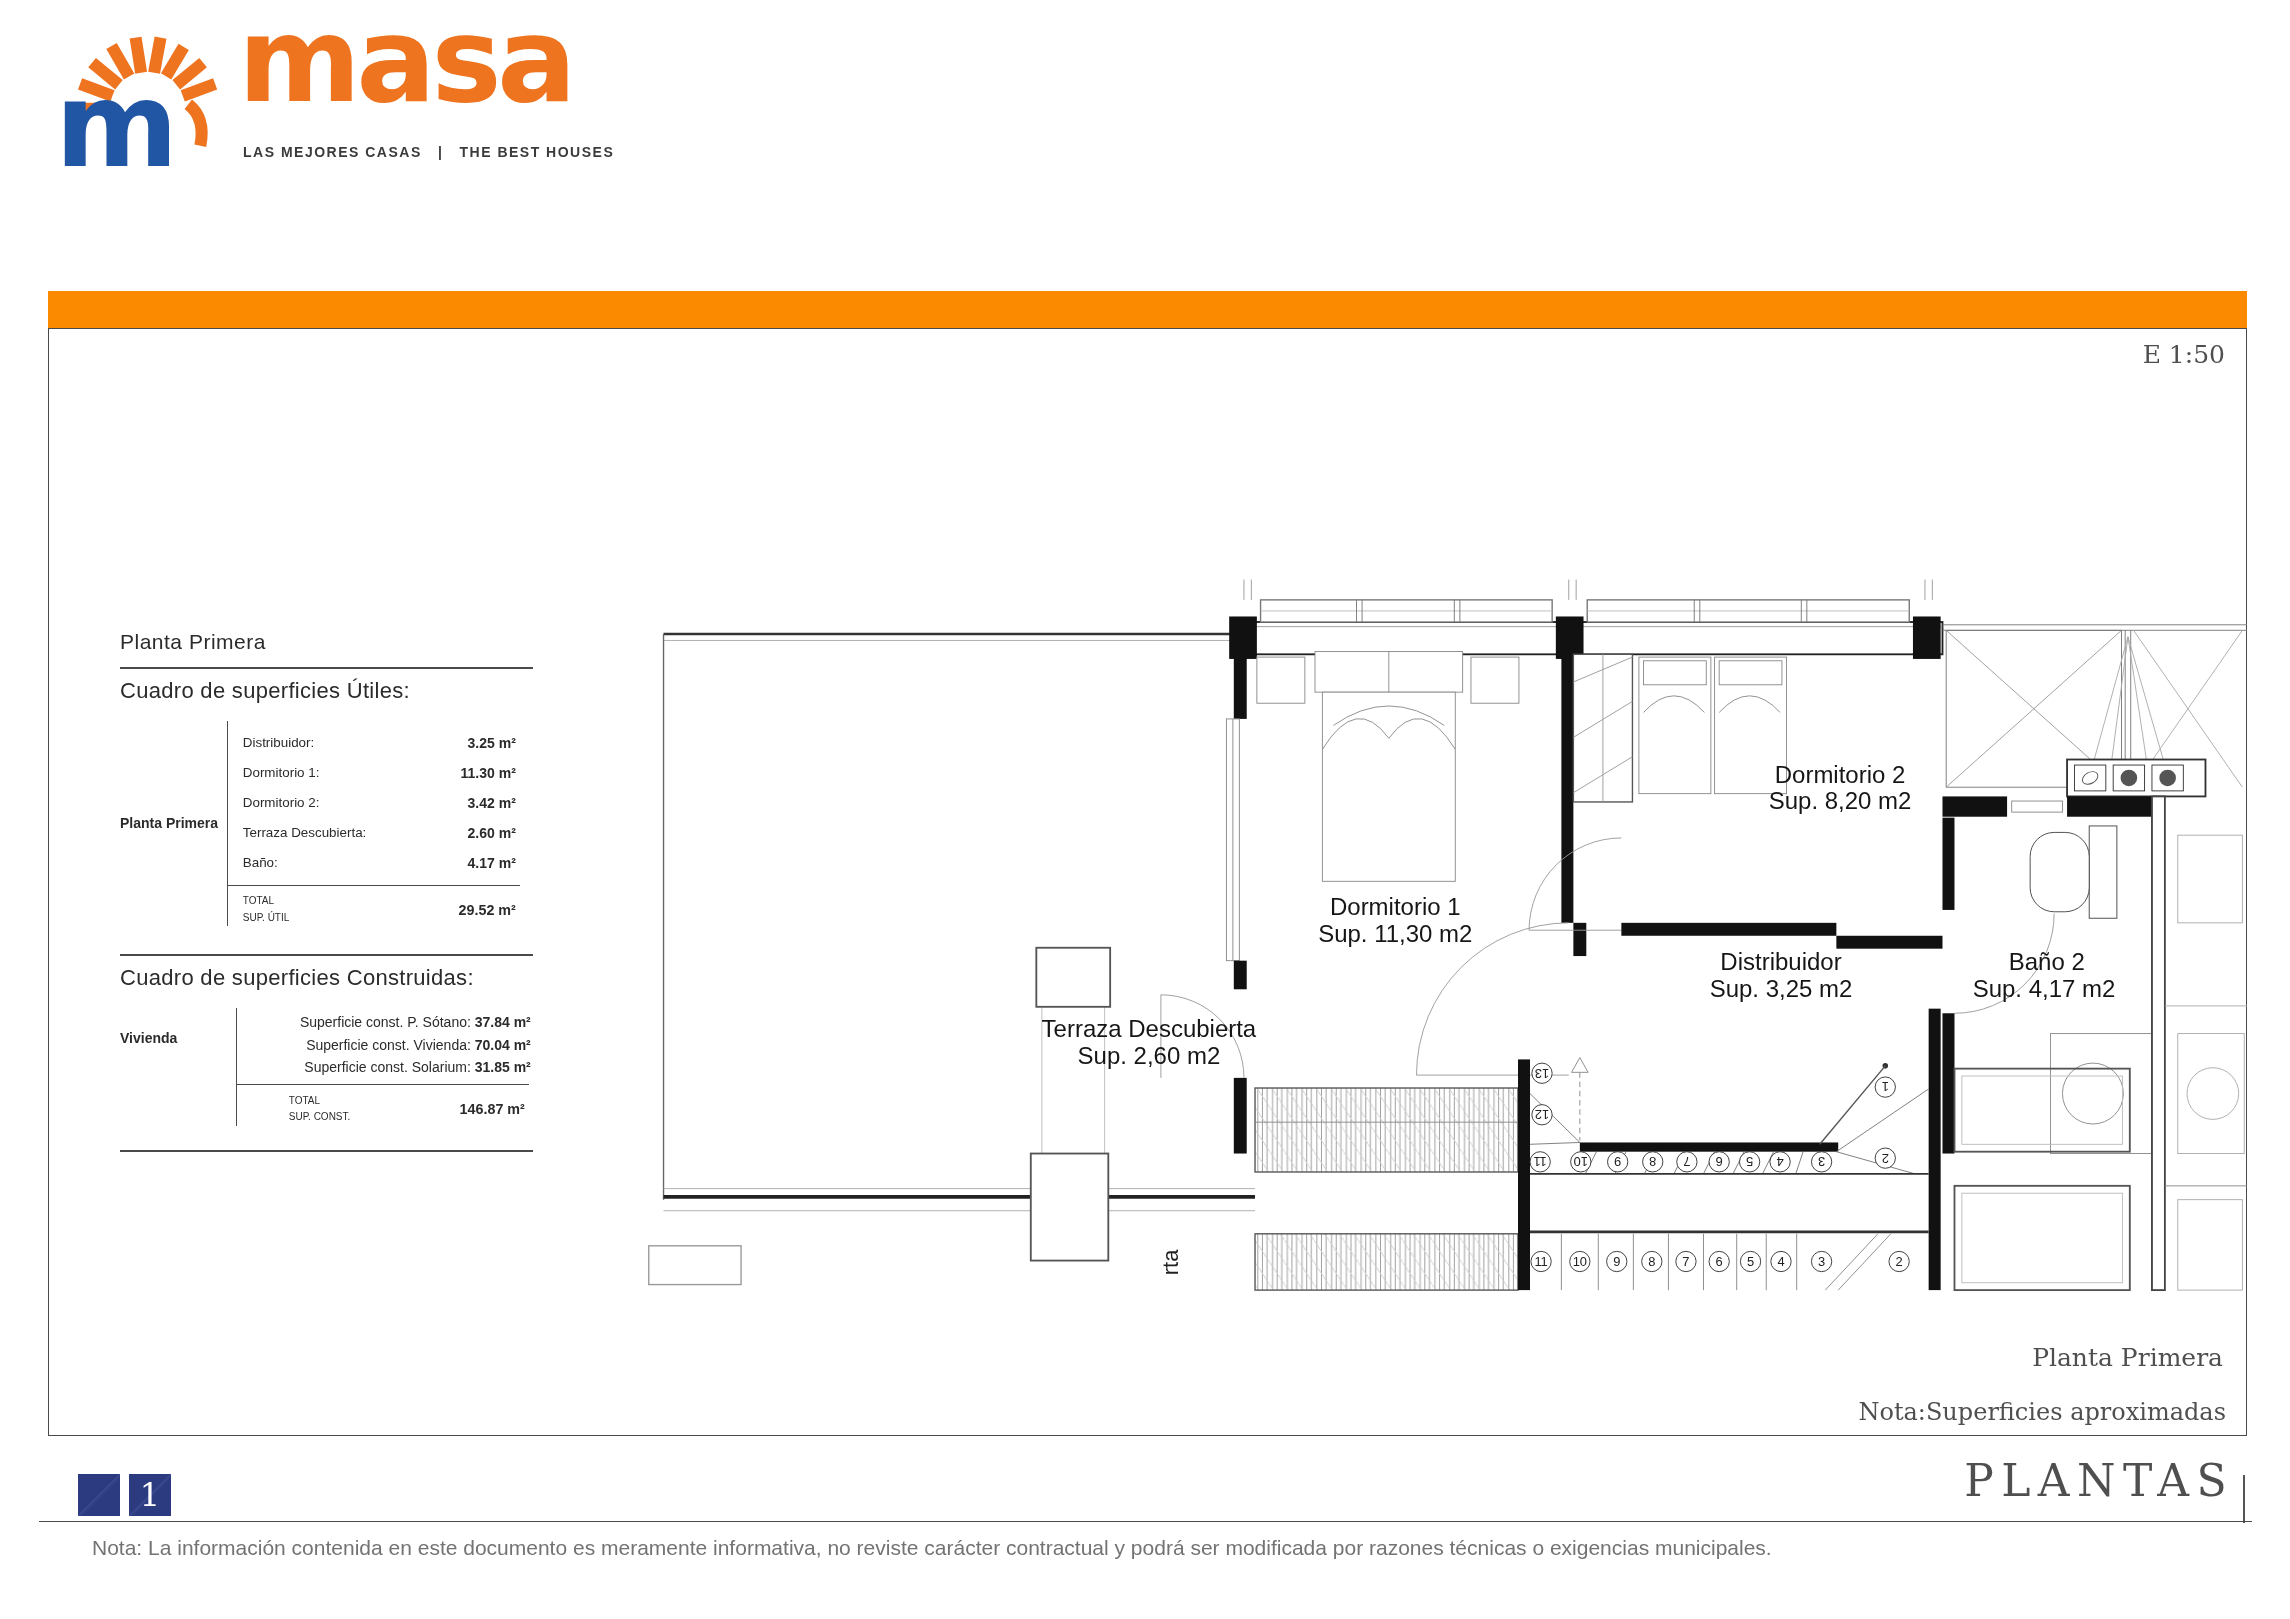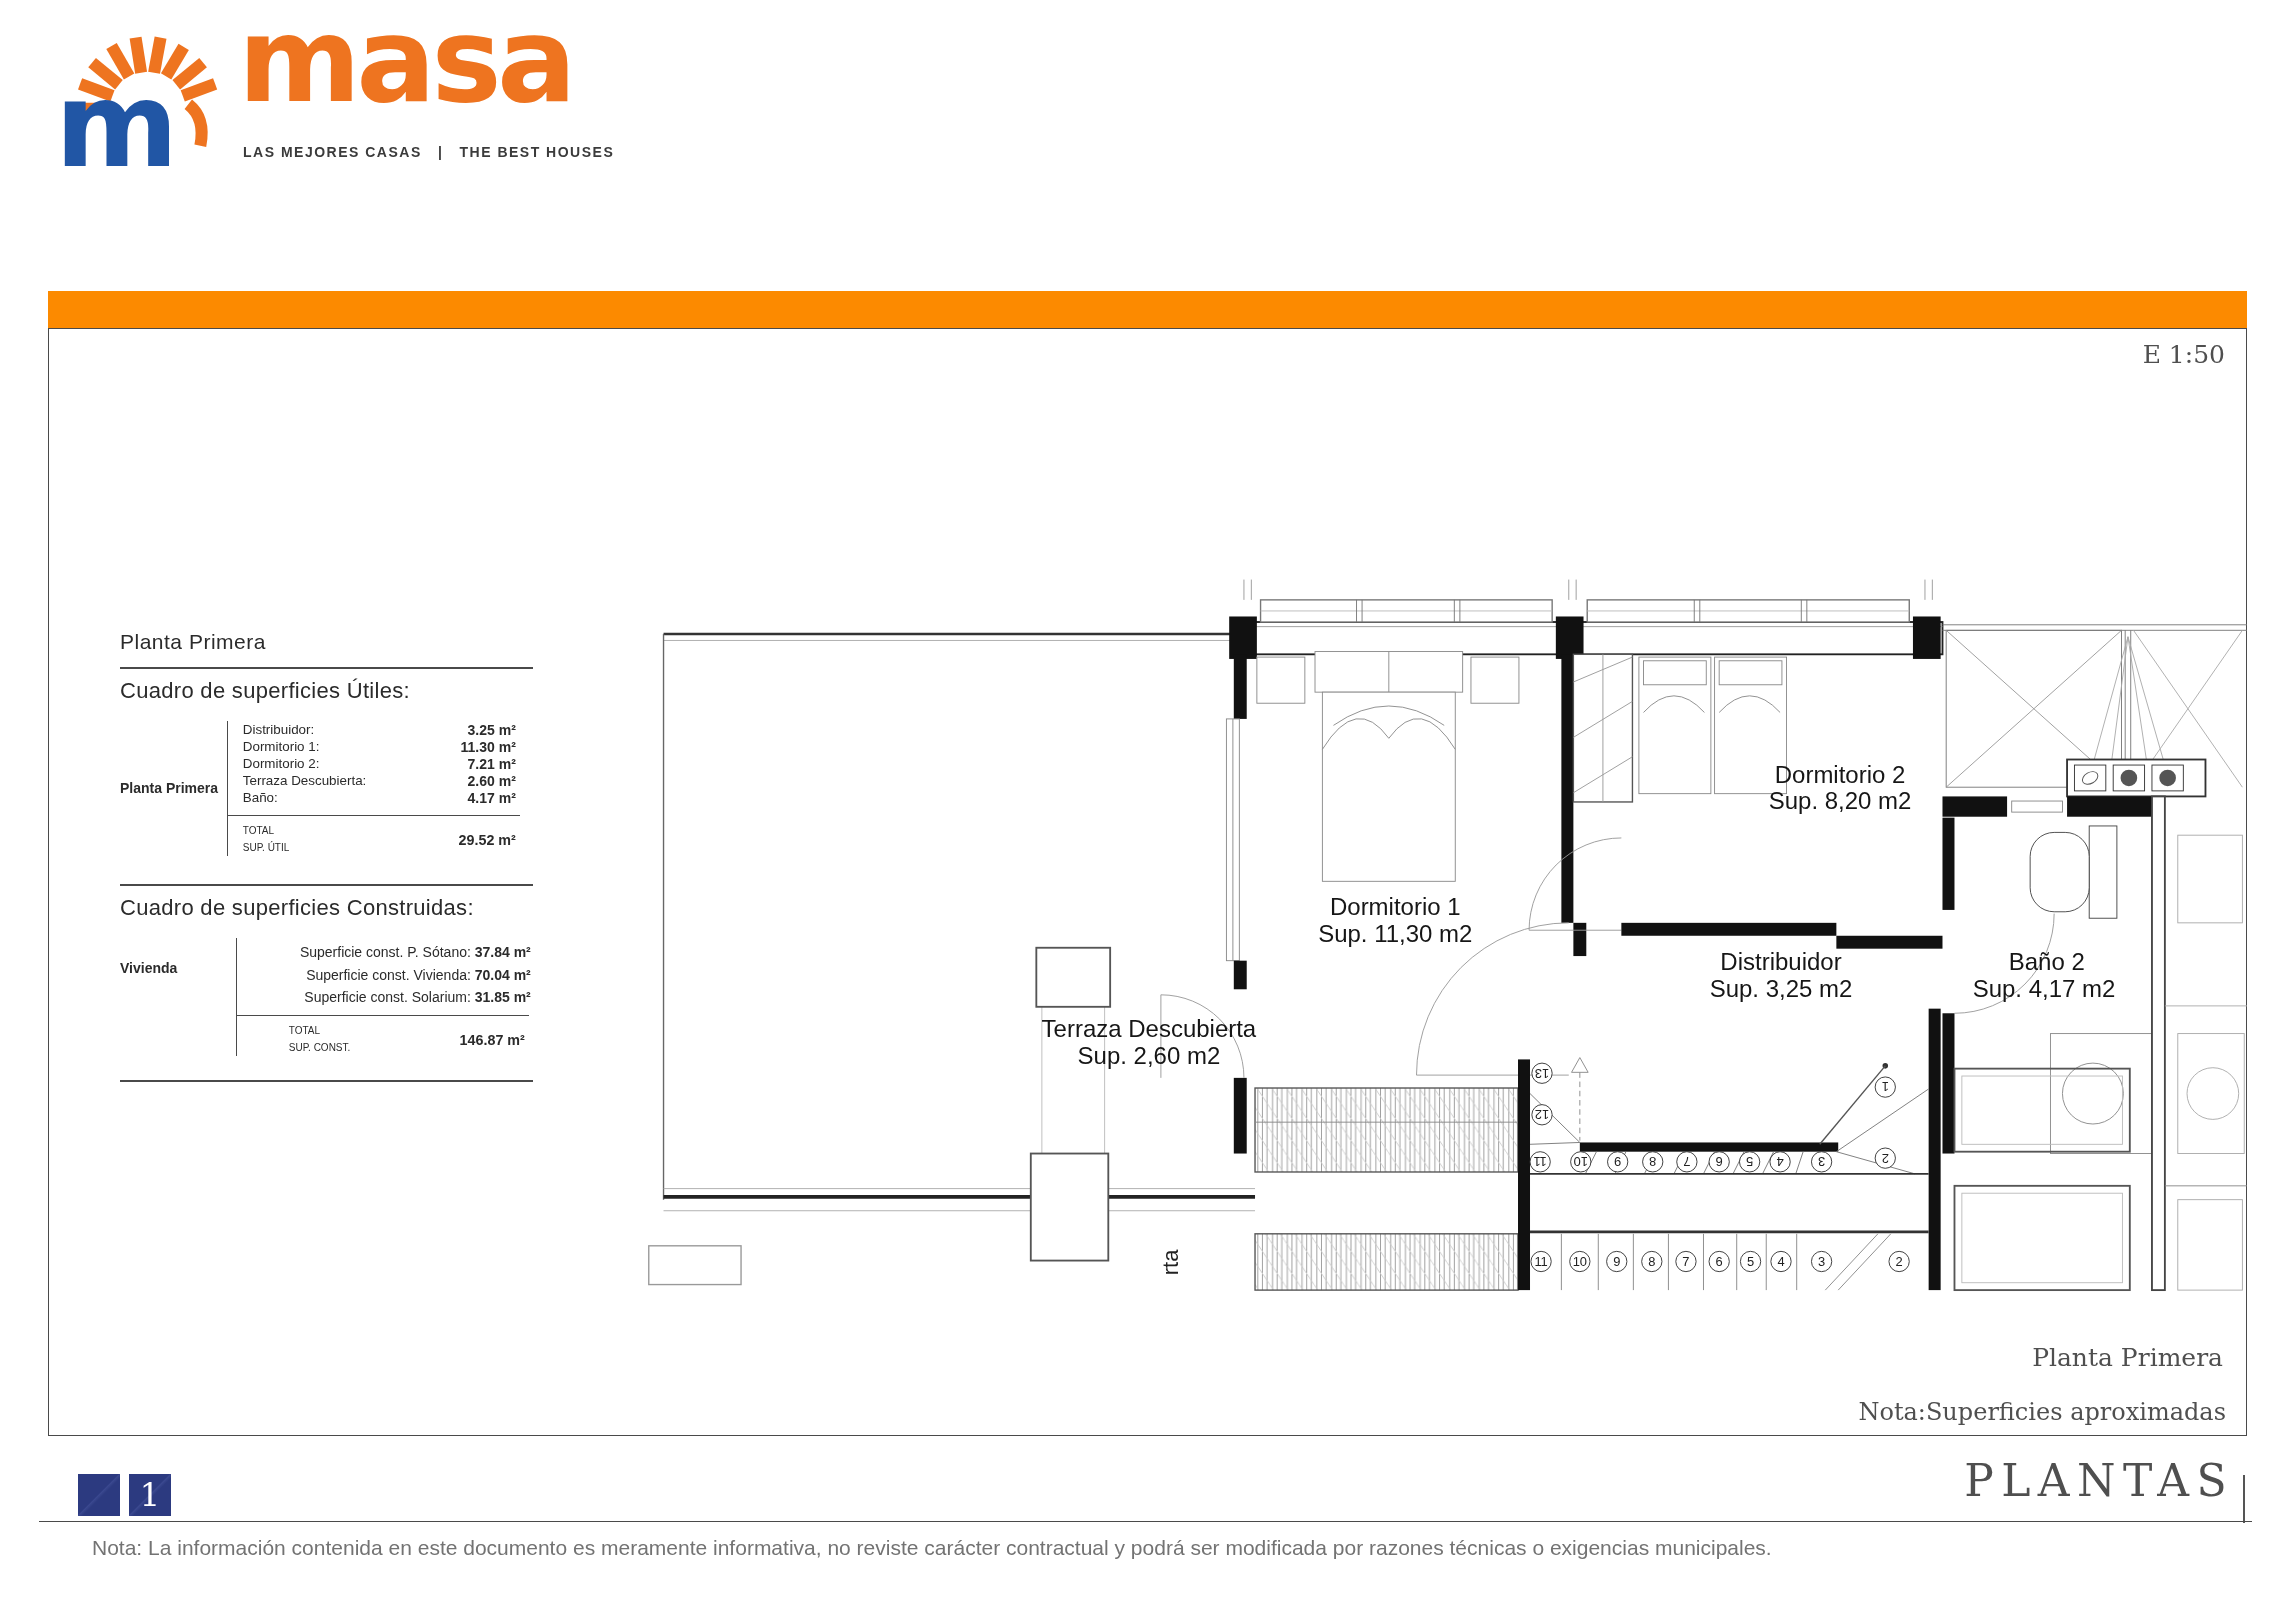--- a/index.html
+++ b/index.html
@@ -29,21 +29,21 @@
 
   
   .panel{position:absolute;left:120px;top:630px;width:415px;color:#2b2b2b;}
   .panel-title{font-size:21px;letter-spacing:0.5px;}
   .rule{border-top:2.3px solid #4a4a4a;margin:13px 0 0 0;width:413px;}
   .tbl-heading{font-size:22px;margin-top:9px;letter-spacing:0.3px;}
   .tbl{display:flex;margin-top:16.6px;}
   .grp-label{width:107px;font-size:14px;font-weight:bold;display:flex;align-items:center;}
   .cols{border-left:1.8px solid #4a4a4a;padding-left:14.8px;}
   .u-row{display:flex;justify-content:space-between;width:273px;font-size:13.4px;
-         margin:1px 0;}
+         margin:14px 0;}
   .u-row b{font-size:14px;}
   .t-rule{border-top:1.8px solid #4a4a4a;width:277px;margin:9.2px 0 7.4px -14.8px;padding-left:14.8px;}
   .t-row{display:flex;justify-content:space-between;width:273px;align-items:center;}
   .t-lbl{font-size:10px;line-height:16.6px;}
   .t-row b{font-size:14.3px;}
   .b-row{width:279px;text-align:right;font-size:14px;margin:6.5px 0;}
   .b-row b{font-size:14px;}
   .built .grp-label{width:116px;align-items:flex-start;padding-top:22px;}
   .built .t-row{padding-left:37px;width:236px;}
 
@@ -114,21 +114,21 @@
         <div class="u-row">
           <span>Distribuidor:</span>
           <b>3.25 m²</b>
         </div>
         <div class="u-row">
           <span>Dormitorio 1:</span>
           <b>11.30 m²</b>
         </div>
         <div class="u-row">
           <span>Dormitorio 2:</span>
-          <b>7.21 m²</b>
+          <b>3.42 m²</b>
         </div>
         <div class="u-row">
           <span>Terraza Descubierta:</span>
           <b>2.60 m²</b>
         </div>
         <div class="u-row">
           <span>Baño:</span>
           <b>4.17 m²</b>
         </div>
         <div class="t-rule"></div>

